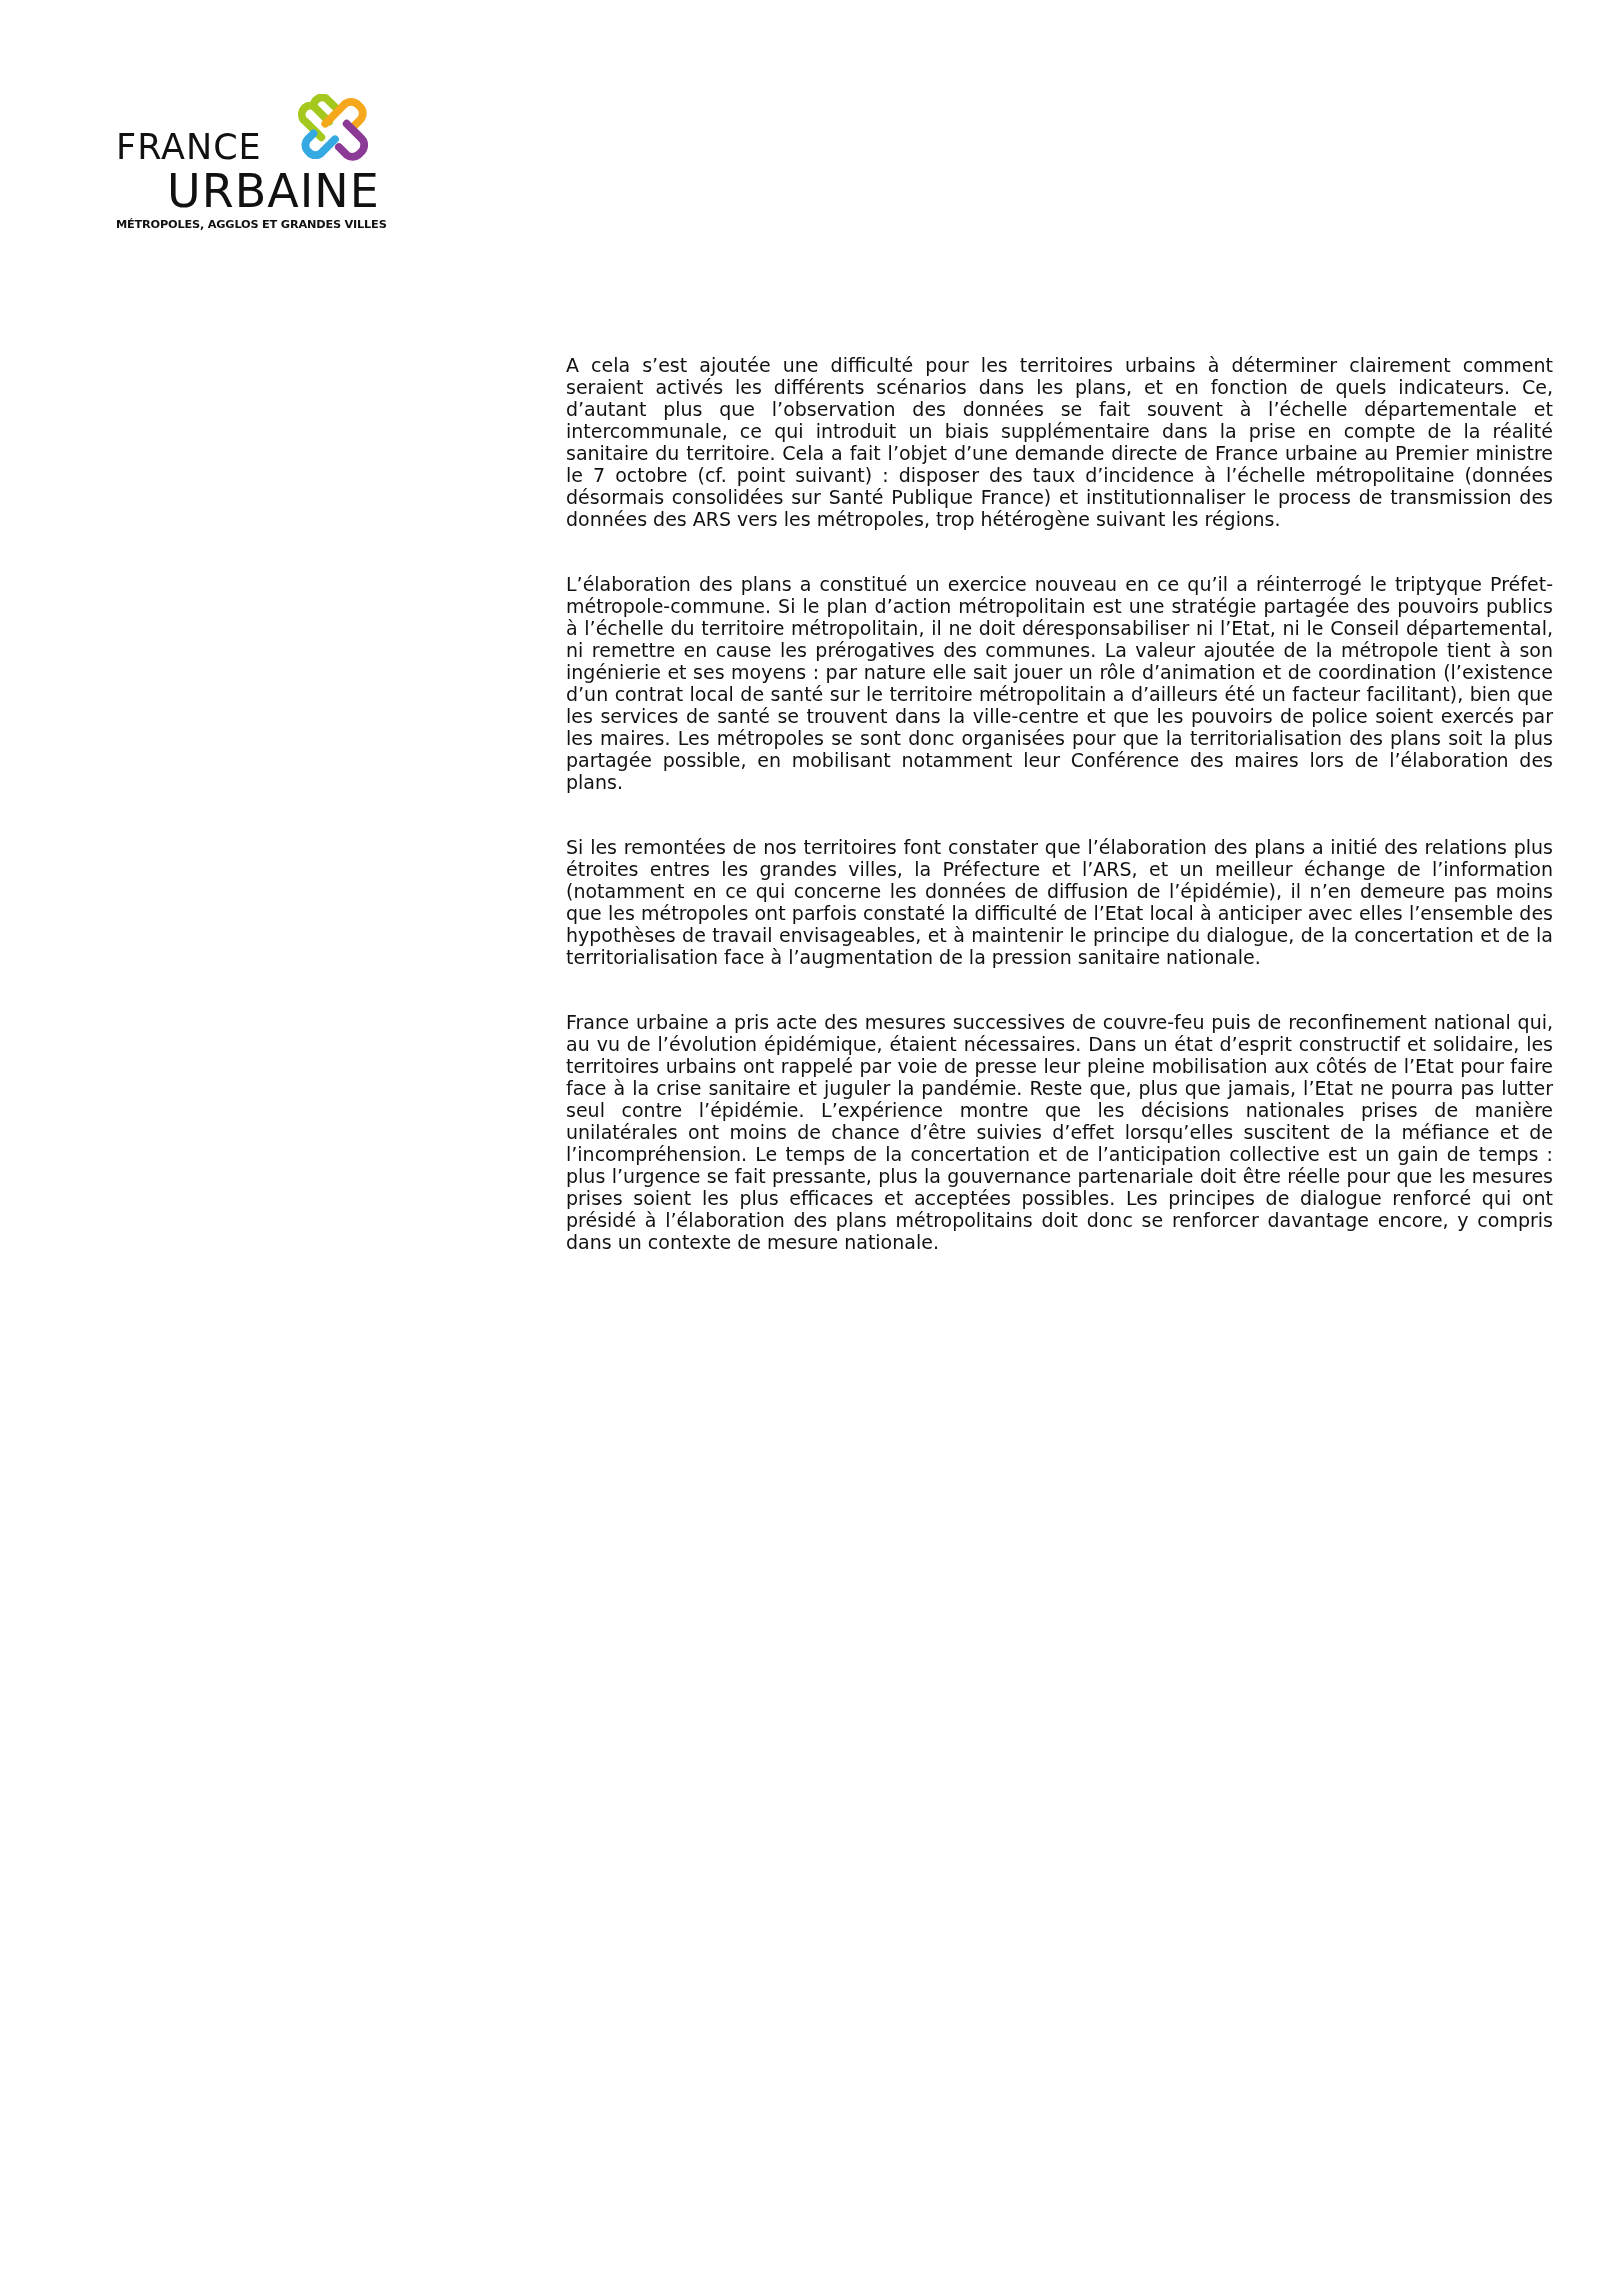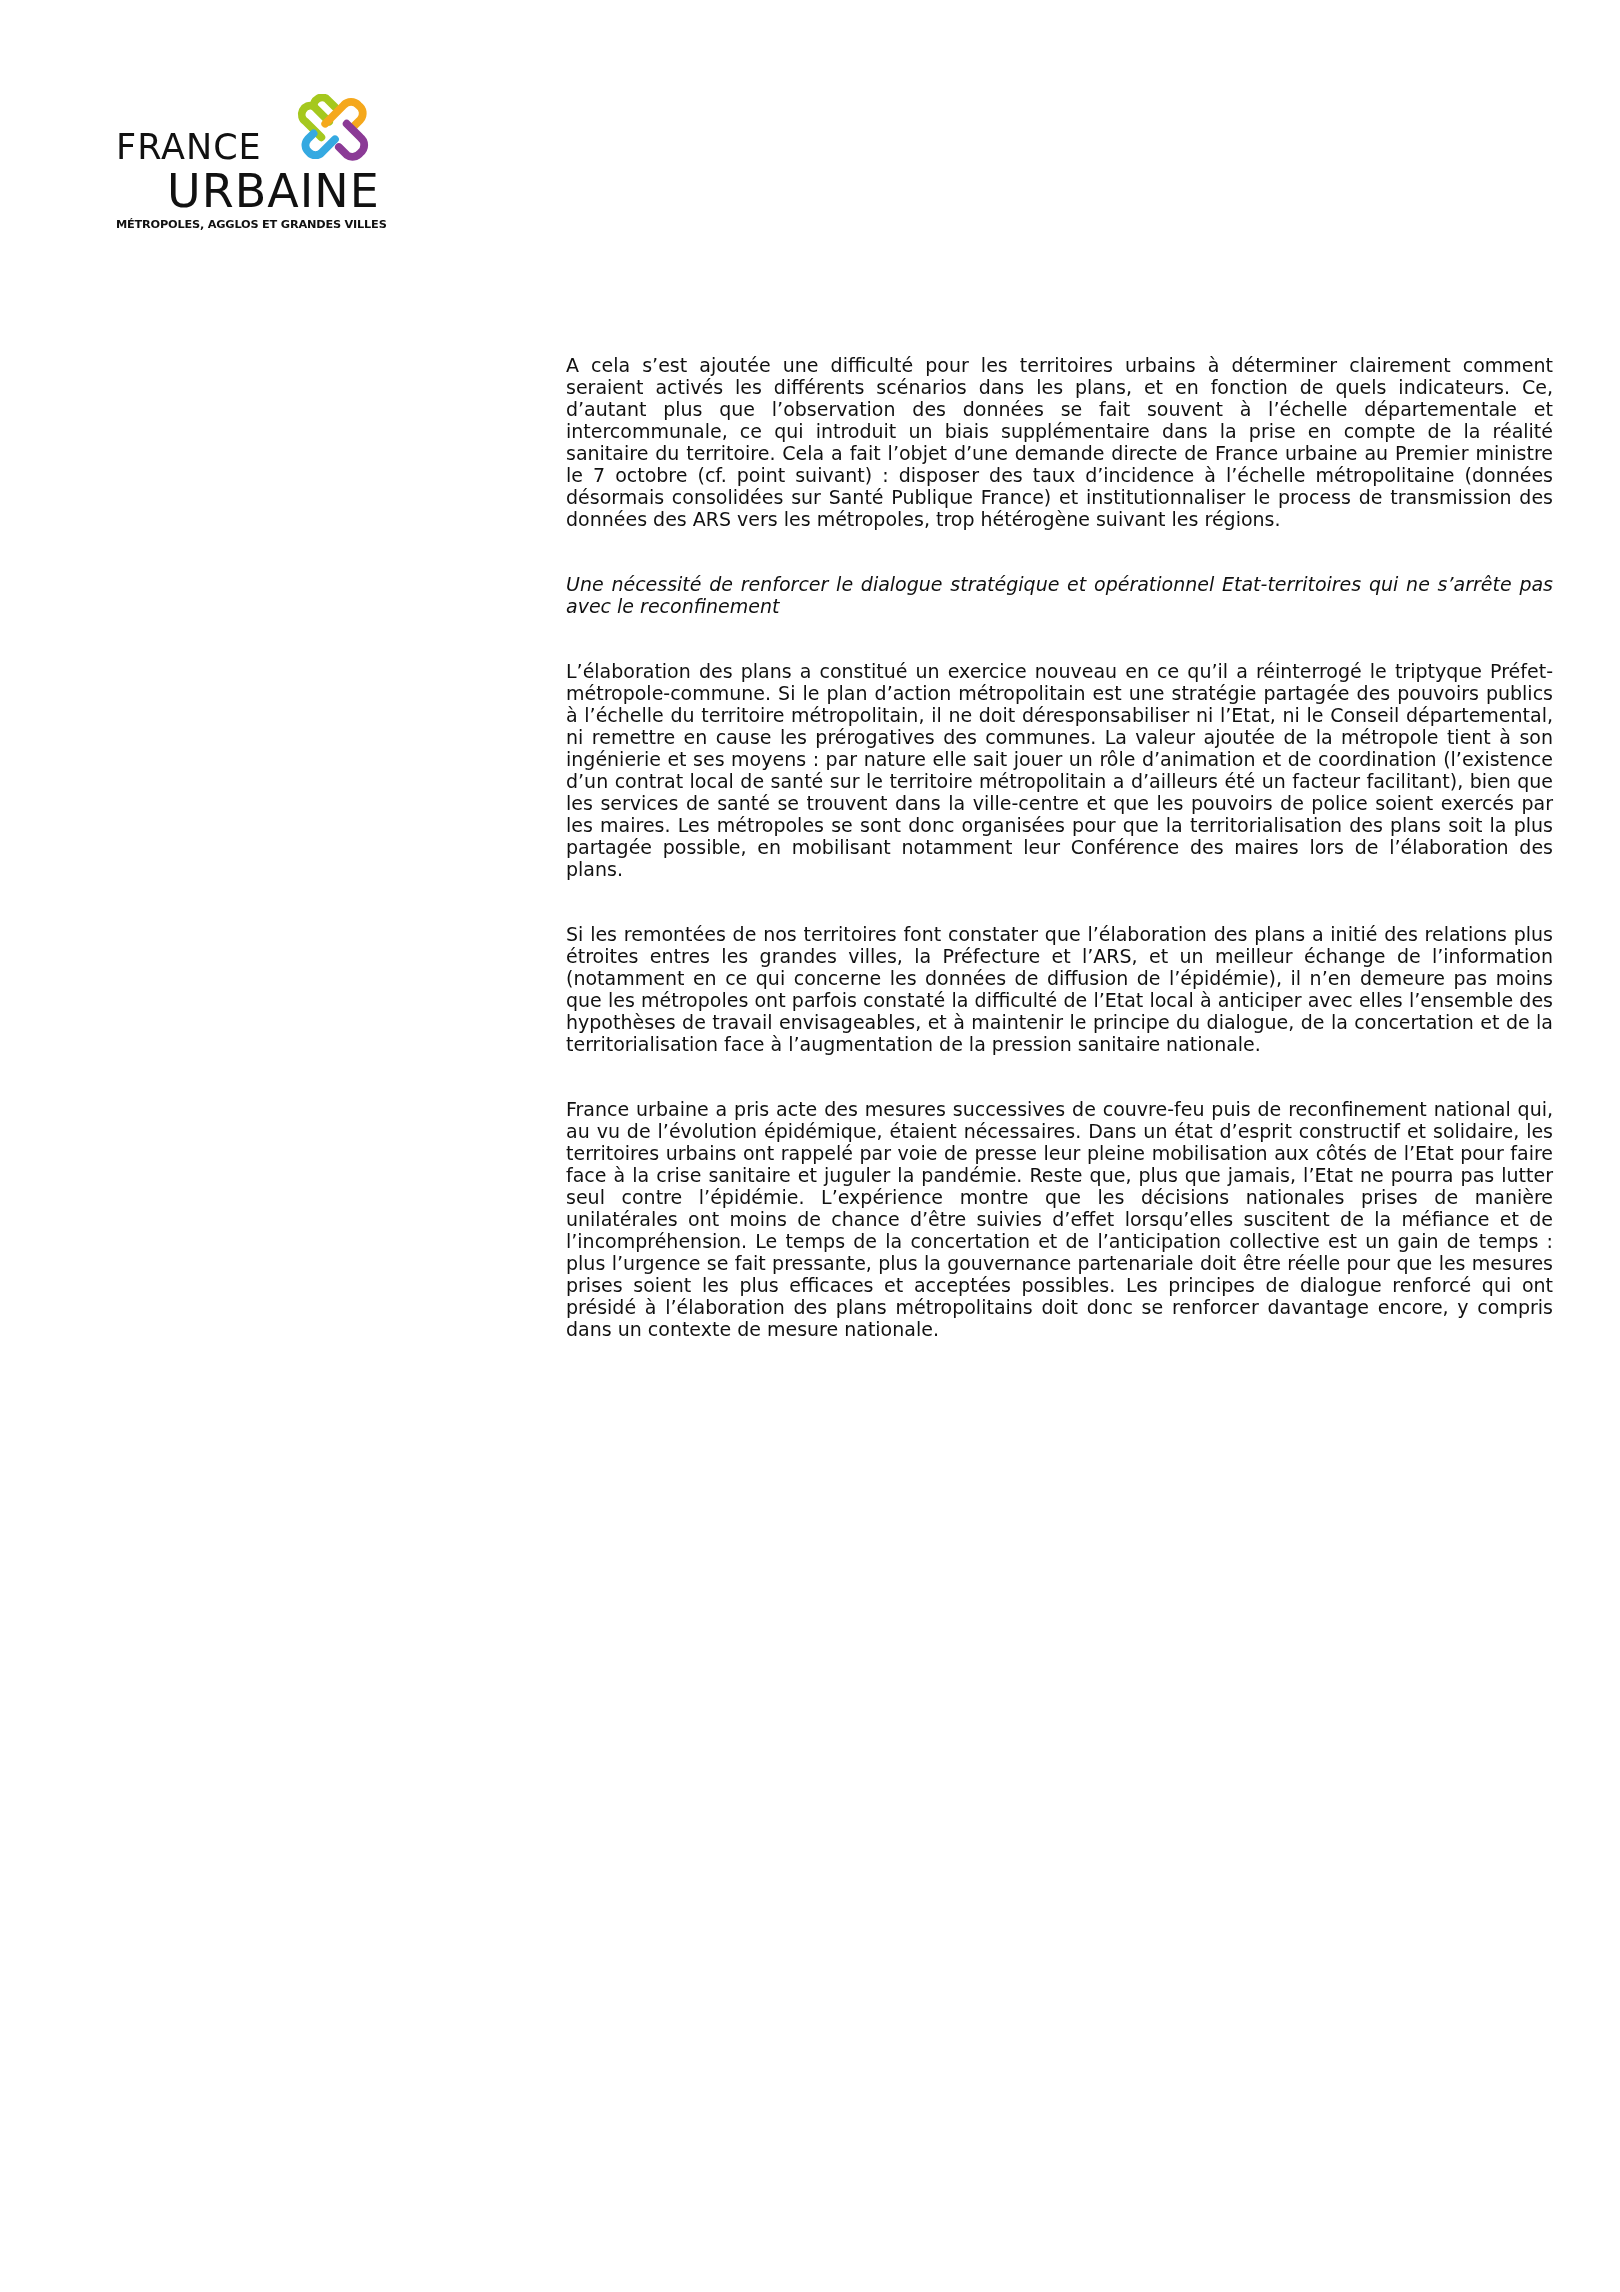--- a/index.html
+++ b/index.html
@@ -95,18 +95,17 @@
 
     <path d="M52 30 L66 44 A10 10 0 0 1 66 60 A10 10 0 0 1 52 62 L44 54" fill="none" stroke="#8B3A96" stroke-width="8" stroke-linecap="round"></path>
   </svg>
   <div class="logo-word logo-france">FRANCE</div>
   <div class="logo-word logo-urbaine">URBAINE</div>
   <div class="logo-tagline">MÉTROPOLES, AGGLOS ET GRANDES VILLES</div>
 </div>
 
 <div class="content">
   <p class="gap-after">A cela s’est ajoutée une difficulté pour les territoires urbains à déterminer clairement comment seraient activés les différents scénarios dans les plans, et en fonction de quels indicateurs. Ce, d’autant plus que l’observation des données se fait souvent à l’échelle départementale et intercommunale, ce qui introduit un biais supplémentaire dans la prise en compte de la réalité sanitaire du territoire. Cela a fait l’objet d’une demande directe de France urbaine au Premier ministre le 7 octobre (cf. point suivant) : disposer des taux d’incidence à l’échelle métropolitaine (données désormais consolidées sur Santé Publique France) et institutionnaliser le process de transmission des données des ARS vers les métropoles, trop hétérogène suivant les régions.</p>
-  <p class="heading">Une nécessité de renforcer le dialogue stratégique et opérationnel Etat-territoires qui ne s’arrête pas avec le reconfinement</p>
   <p class="gap-after">L’élaboration des plans a constitué un exercice nouveau en ce qu’il a réinterrogé le triptyque Préfet-métropole-commune. Si le plan d’action métropolitain est une stratégie partagée des pouvoirs publics à l’échelle du territoire métropolitain, il ne doit déresponsabiliser ni l’Etat, ni le Conseil départemental, ni remettre en cause les prérogatives des communes. La valeur ajoutée de la métropole tient à son ingénierie et ses moyens : par nature elle sait jouer un rôle d’animation et de coordination (l’existence d’un contrat local de santé sur le territoire métropolitain a d’ailleurs été un facteur facilitant), bien que les services de santé se trouvent dans la ville-centre et que les pouvoirs de police soient exercés par les maires. Les métropoles se sont donc organisées pour que la territorialisation des plans soit la plus partagée possible, en mobilisant notamment leur Conférence des maires lors de l’élaboration des plans.</p>
   <p class="gap-after">Si les remontées de nos territoires font constater que l’élaboration des plans a initié des relations plus étroites entres les grandes villes, la Préfecture et l’ARS, et un meilleur échange de l’information (notamment en ce qui concerne les données de diffusion de l’épidémie), il n’en demeure pas moins que les métropoles ont parfois constaté la difficulté de l’Etat local à anticiper avec elles l’ensemble des hypothèses de travail envisageables, et à maintenir le principe du dialogue, de la concertation et de la territorialisation face à l’augmentation de la pression sanitaire nationale.</p>
   <p>France urbaine a pris acte des mesures successives de couvre-feu puis de reconfinement national qui, au vu de l’évolution épidémique, étaient nécessaires. Dans un état d’esprit constructif et solidaire, les territoires urbains ont rappelé par voie de presse leur pleine mobilisation aux côtés de l’Etat pour faire face à la crise sanitaire et juguler la pandémie. Reste que, plus que jamais, l’Etat ne pourra pas lutter seul contre l’épidémie. L’expérience montre que les décisions nationales prises de manière unilatérales ont moins de chance d’être suivies d’effet lorsqu’elles suscitent de la méfiance et de l’incompréhension. Le temps de la concertation et de l’anticipation collective est un gain de temps : plus l’urgence se fait pressante, plus la gouvernance partenariale doit être réelle pour que les mesures prises soient les plus efficaces et acceptées possibles. Les principes de dialogue renforcé qui ont présidé à l’élaboration des plans métropolitains doit donc se renforcer davantage encore, y compris dans un contexte de mesure nationale.</p>
 </div>
 
 
 </body></html>

